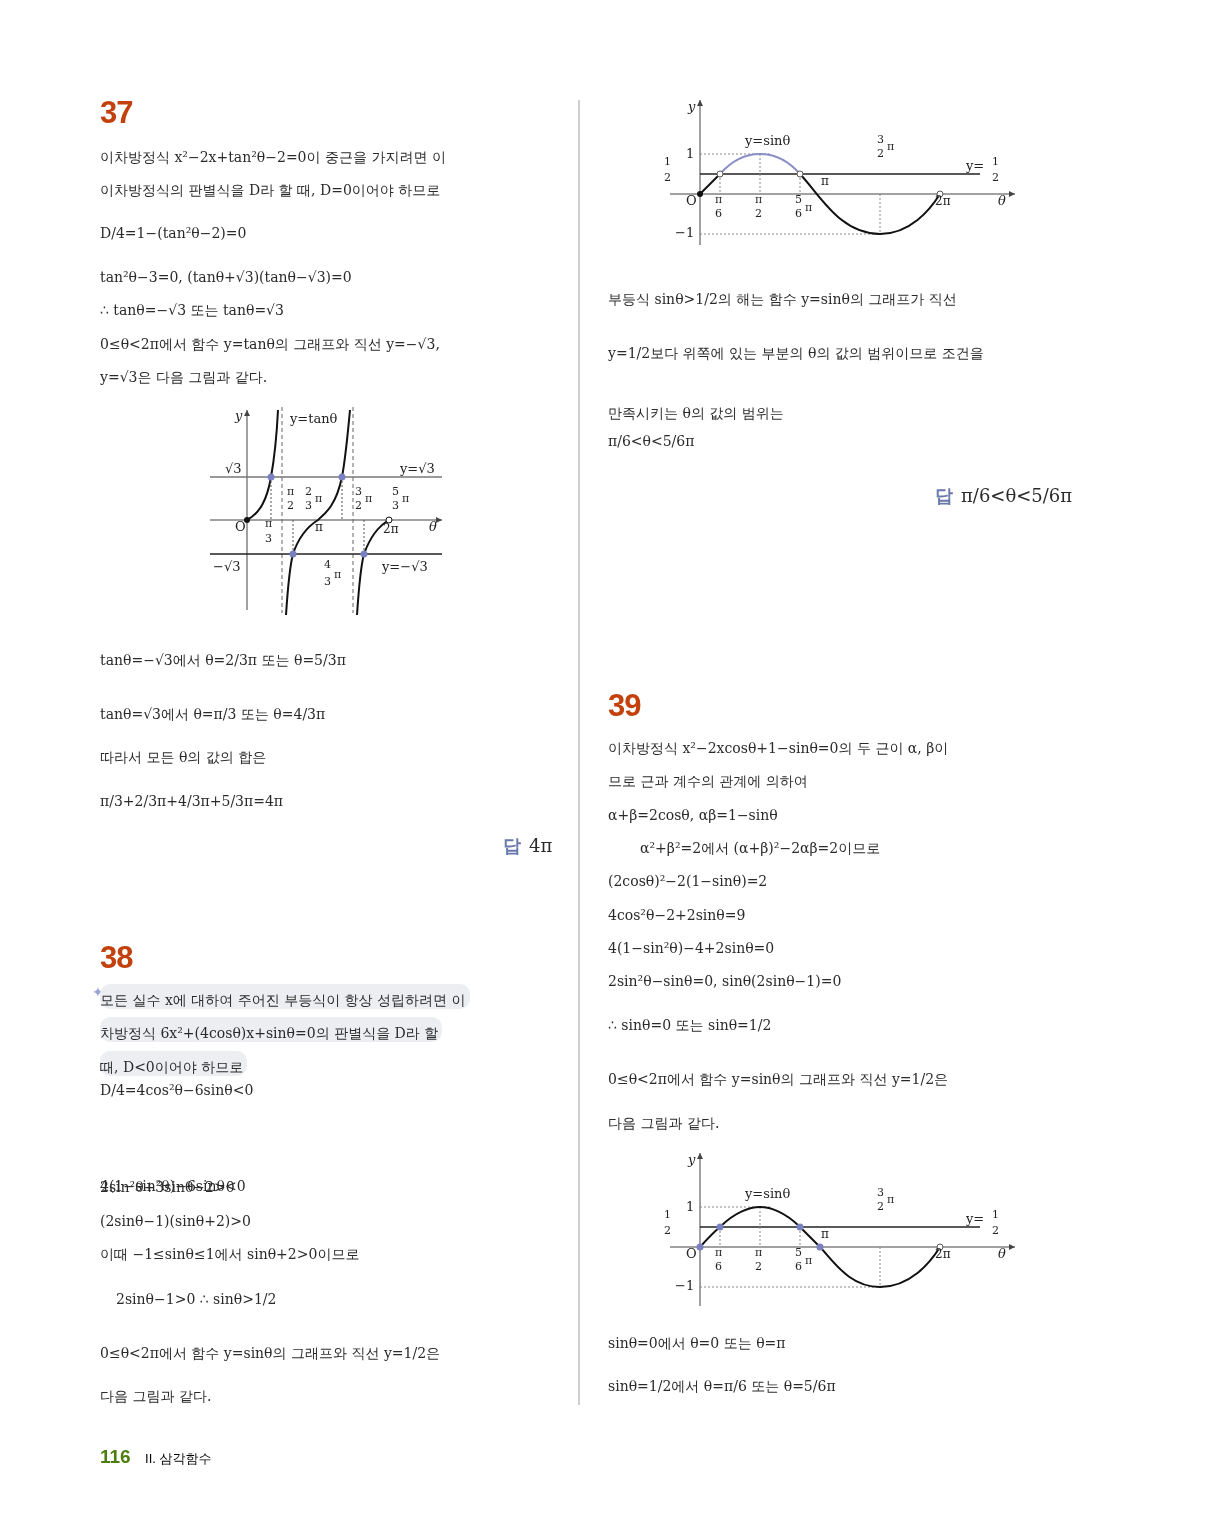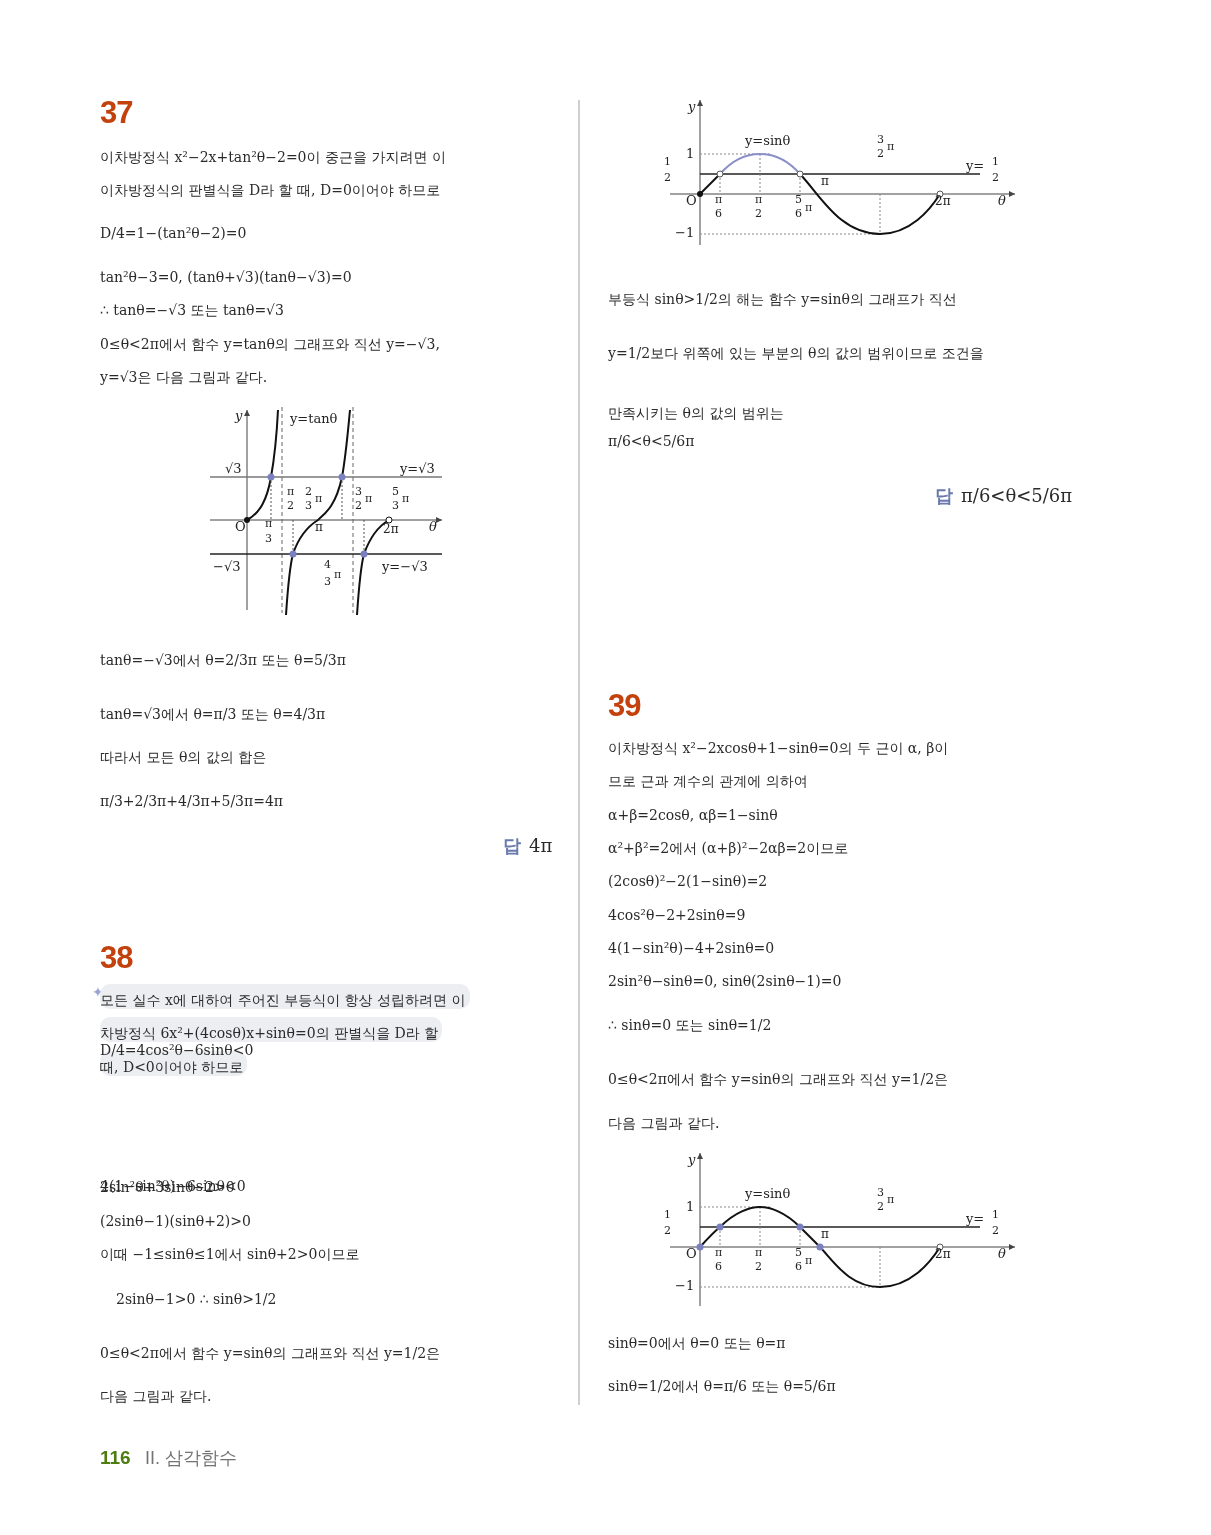--- a/index.html
+++ b/index.html
@@ -8,21 +8,21 @@
     font-family: "DejaVu Serif", "Liberation Serif", serif; color: #2a2a2a; overflow: hidden;
   }
   .divider { position: absolute; left: 578px; top: 100px; width: 2px; height: 1305px; background: #cfcfcf; }
   .qnum { font-family: "Liberation Sans", sans-serif; font-weight: bold; font-size: 31px; color: #c2410c; letter-spacing: -1px; position: absolute; }
   .line { position: absolute; font-size: 14px; white-space: nowrap; line-height: 22px; }
   .hl { background: #eceef2; border-radius: 10px; padding: 8px 4px 1px 0; }
   .ans { position: absolute; font-size: 18px; white-space: nowrap; }
   .ans-label { color: #6b7aac; font-family: "Liberation Sans", sans-serif; font-weight: bold; margin-right: 8px; }
   .footer { position: absolute; left: 100px; top: 1446px; font-family: "Liberation Sans", sans-serif; }
   .footer .pg { font-weight: bold; font-size: 19px; color: #4d7c0f; margin-right: 10px; }
-  .footer .chap { font-size: 18px; color: #737373; }
+  .footer .chap { font-size: 13px; color: #000000; }
   .graph { position: absolute; }
   .star { position: absolute; color: #9aa3d6; font-size: 14px; }
 </style>
 </head>
 <body>
 
 <div class="divider"></div>
 
 <div class="qnum" style="left:100px;top:95px;">37</div>
 
@@ -101,21 +101,21 @@
 <div class="ans" style="left:503px;top:834px;">
   <span class="ans-label">답</span><span>4π</span>
 </div>
 
 <div class="qnum" style="left:100px;top:940px;">38</div>
 <div class="star" style="left:92px;top:984px;">✦</div>
 
 <div class="line" style="left:100px;top:989px;"><span class="hl">모든 실수 x에 대하여 주어진 부등식이 항상 성립하려면 이</span></div>
 <div class="line" style="left:100px;top:1022px;"><span class="hl">차방정식 6x²+(4cosθ)x+sinθ=0의 판별식을 D라 할</span></div>
 <div class="line" style="left:100px;top:1056px;"><span class="hl">때, D&lt;0이어야 하므로</span></div>
-<div class="line" style="left:100px;top:1039px;">D/4=4cos²θ−6sinθ&lt;0</div>
+<div class="line" style="left:100px;top:1079px;">D/4=4cos²θ−6sinθ&lt;0</div>
 <div class="line" style="left:100px;top:1143px;margin-top:32px;">4(1−sin²θ)−6sinθ&lt;0</div>
 <div class="line" style="left:100px;top:1176px;">2sin²θ+3sinθ−2&gt;0</div>
 <div class="line" style="left:100px;top:1210px;">(2sinθ−1)(sinθ+2)&gt;0</div>
 <div class="line" style="left:100px;top:1243px;">이때 −1≤sinθ≤1에서 sinθ+2&gt;0이므로</div>
 <div class="line" style="left:116px;top:1288px;">2sinθ−1&gt;0      ∴ sinθ&gt;1/2</div>
 <div class="line" style="left:100px;top:1342px;">0≤θ&lt;2π에서 함수 y=sinθ의 그래프와 직선 y=1/2은</div>
 <div class="line" style="left:100px;top:1385px;">다음 그림과 같다.</div>
 
 <div class="footer">
   <span class="pg">116</span>
@@ -175,21 +175,21 @@
 
 <div class="ans" style="left:935px;top:484px;">
   <span class="ans-label">답</span><span>π/6&lt;θ&lt;5/6π</span>
 </div>
 
 <div class="qnum" style="left:608px;top:688px;">39</div>
 
 <div class="line" style="left:608px;top:737px;">이차방정식 x²−2xcosθ+1−sinθ=0의 두 근이 α, β이</div>
 <div class="line" style="left:608px;top:770px;">므로 근과 계수의 관계에 의하여</div>
 <div class="line" style="left:608px;top:804px;">α+β=2cosθ, αβ=1−sinθ</div>
-<div class="line" style="left:608px;top:837px;">α²+β²=2에서 (α+β)²−2αβ=2이므로</div>
+<div class="line" style="left:640px;top:837px;">α²+β²=2에서 (α+β)²−2αβ=2이므로</div>
 <div class="line" style="left:608px;top:870px;">(2cosθ)²−2(1−sinθ)=2</div>
 <div class="line" style="left:608px;top:904px;">4cos²θ−2+2sinθ=9</div>
 <div class="line" style="left:608px;top:937px;">4(1−sin²θ)−4+2sinθ=0</div>
 <div class="line" style="left:608px;top:970px;">2sin²θ−sinθ=0, sinθ(2sinθ−1)=0</div>
 <div class="line" style="left:608px;top:1014px;">∴ sinθ=0 또는 sinθ=1/2</div>
 <div class="line" style="left:608px;top:1068px;">0≤θ&lt;2π에서 함수 y=sinθ의 그래프와 직선 y=1/2은</div>
 <div class="line" style="left:608px;top:1112px;">다음 그림과 같다.</div>
 
 <svg class="graph" style="left:650px;top:1148px;" width="370" height="160" viewBox="0 0 370 160">
   <line x1="20" y1="99" x2="365" y2="99" stroke="#444"></line>

